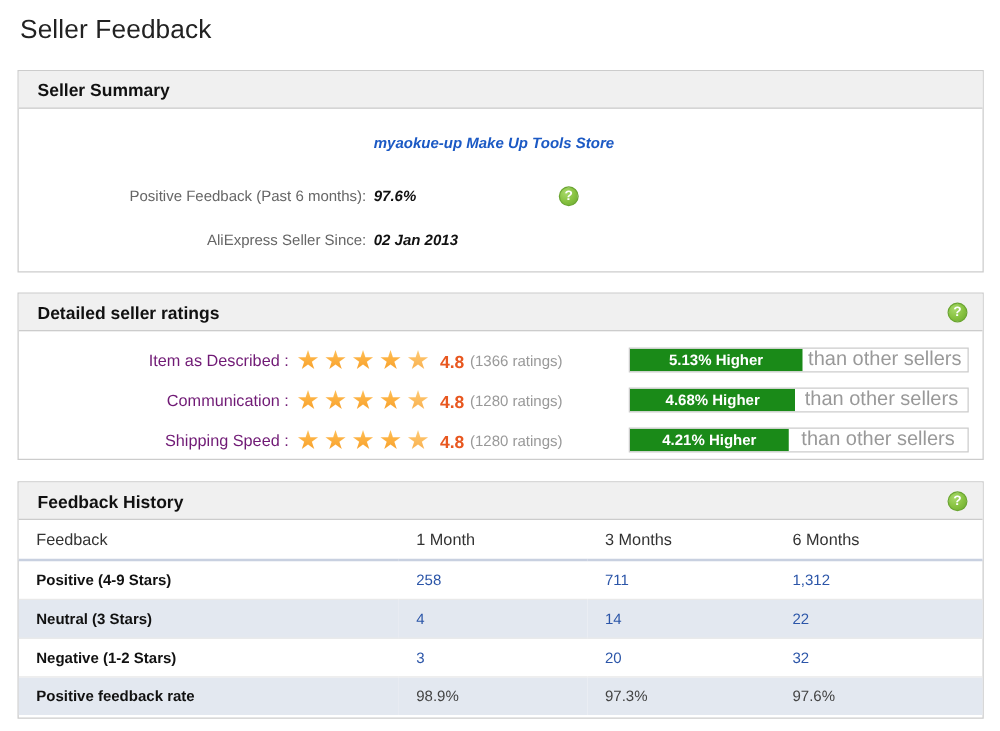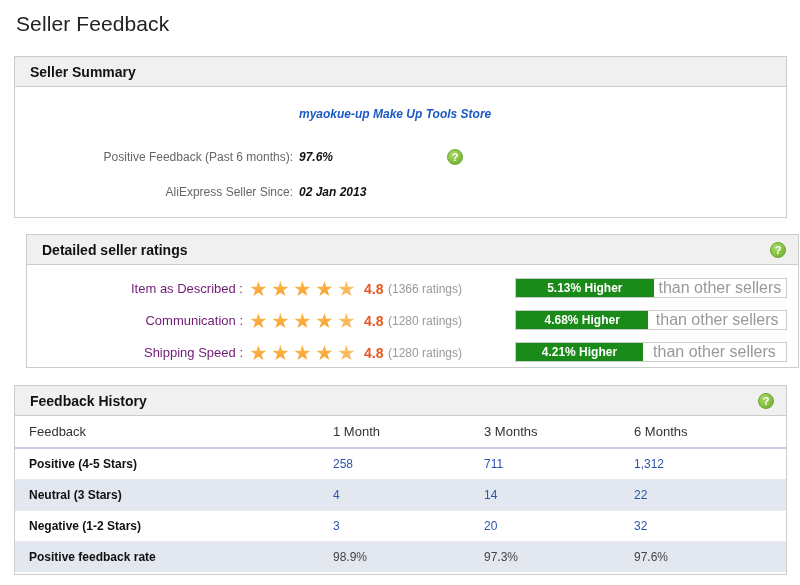--- a/index.html
+++ b/index.html
@@ -74,21 +74,21 @@
     left: 284px;
     font-size: 12px;
     font-weight: bold;
     color: #111111;
     white-space: nowrap;
     font-style: italic;
   }
   .sum-value.link { color: #1b59c4; }
 
   
-  #panel-ratings { top: 234px; height: 134px; margin-left: 12px; }
+  #panel-ratings { top: 234px; height: 134px; }
   .dsr-row { position: absolute; left: 0; width: 100%; height: 30px; }
   .dsr-label {
     position: absolute;
     left: 0; width: 216px;
     text-align: right;
     font-size: 13px;
     color: #701a75;
     top: 4px;
   }
   .dsr-stars {
@@ -275,21 +275,21 @@
     <thead>
       <tr>
         <th>Feedback</th>
         <th>1 Month</th>
         <th>3 Months</th>
         <th>6 Months</th>
       </tr>
     </thead>
     <tbody>
       <tr>
-        <td class="rowlabel">Positive (4-5 Stars)</td>
+        <td class="rowlabel">Positive (4-9 Stars)</td>
         <td class="num">258</td>
         <td class="num">711</td>
         <td class="num">1,312</td>
       </tr>
       <tr class="alt">
         <td class="rowlabel">Neutral (3 Stars)</td>
         <td class="num">4</td>
         <td class="num">14</td>
         <td class="num">22</td>
       </tr>

